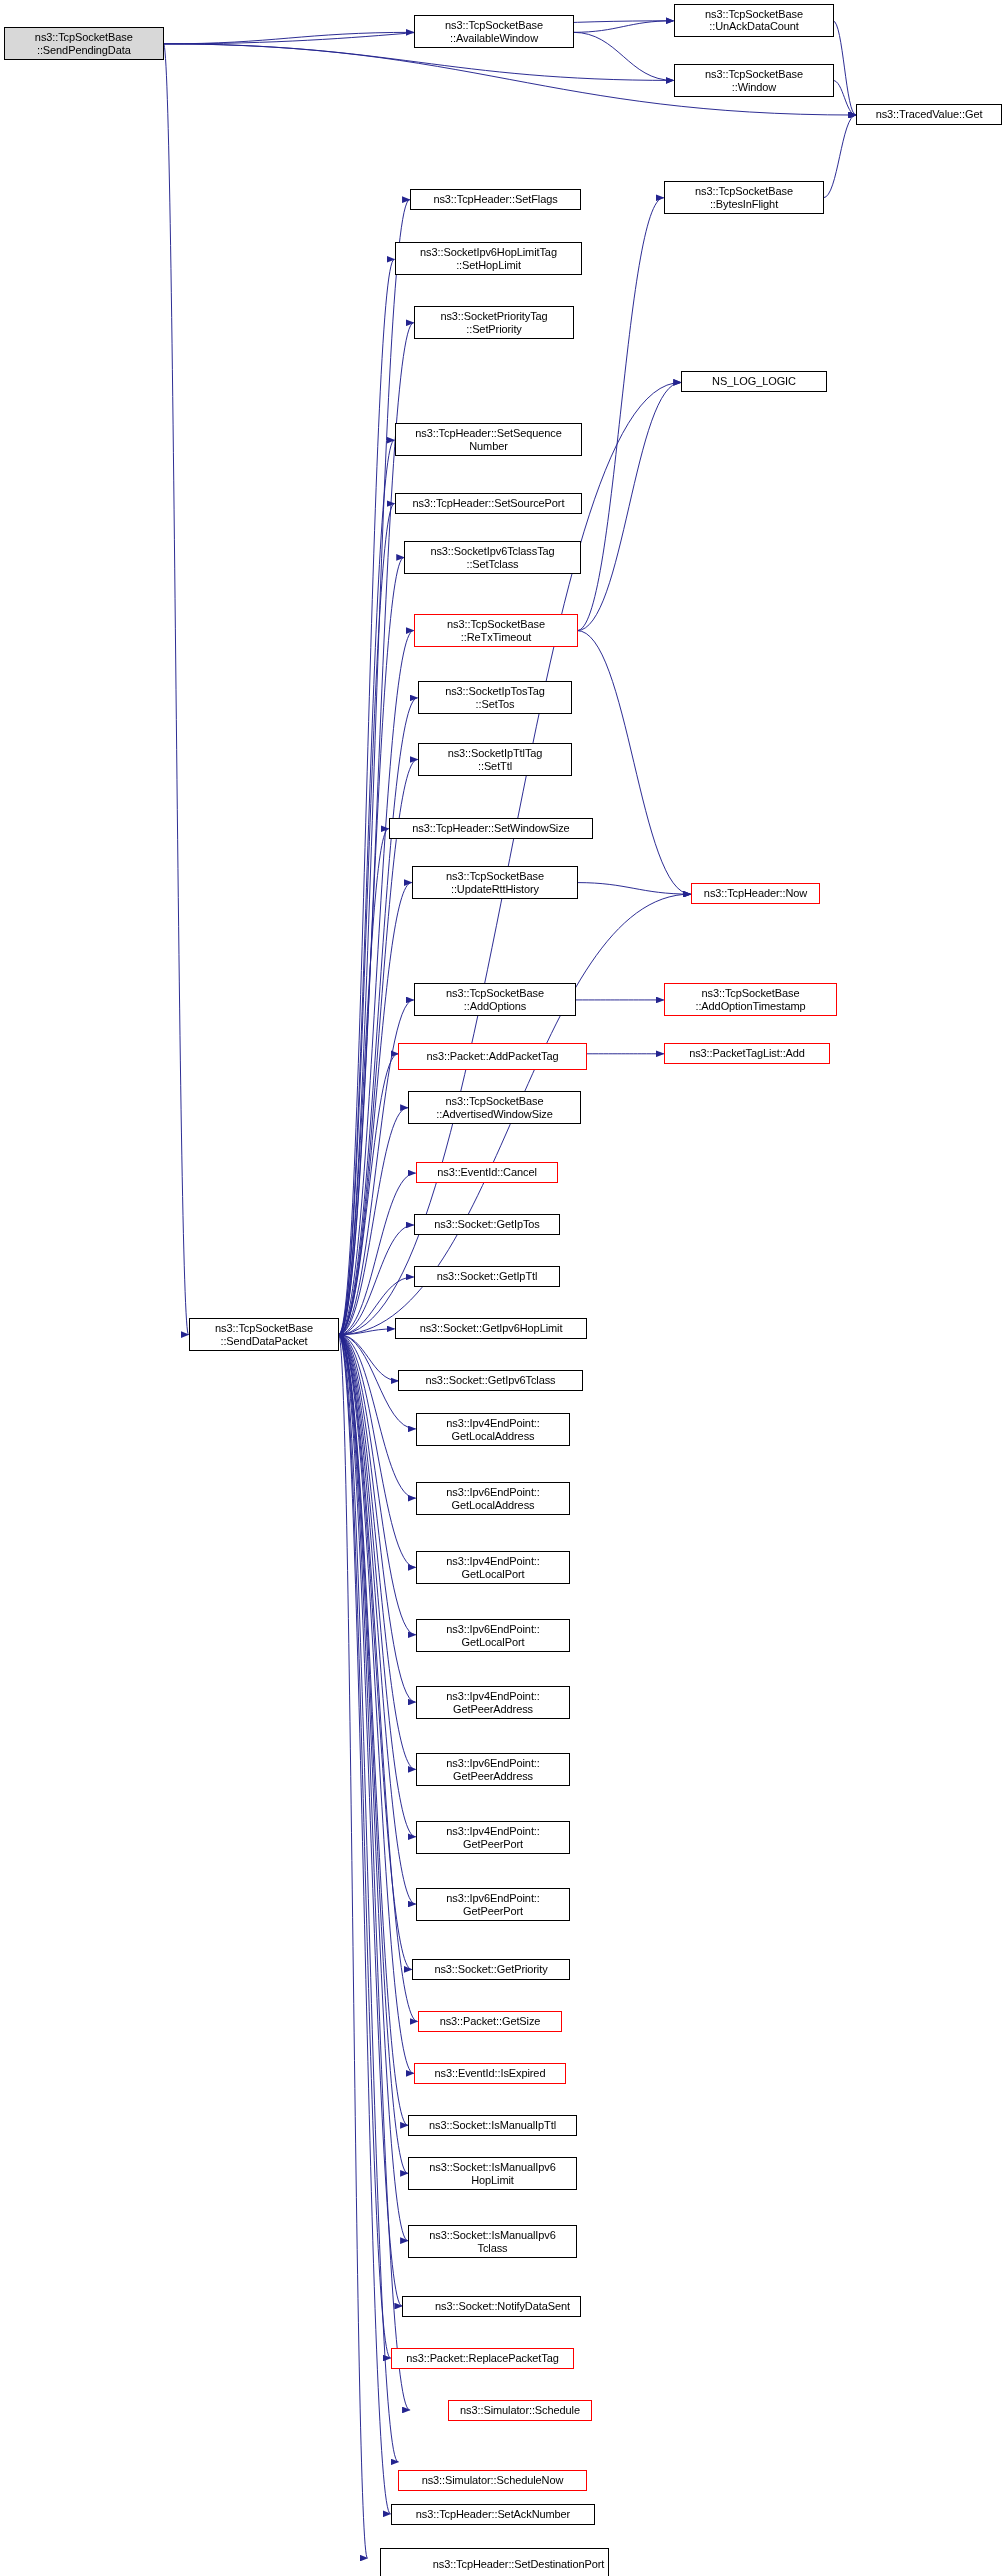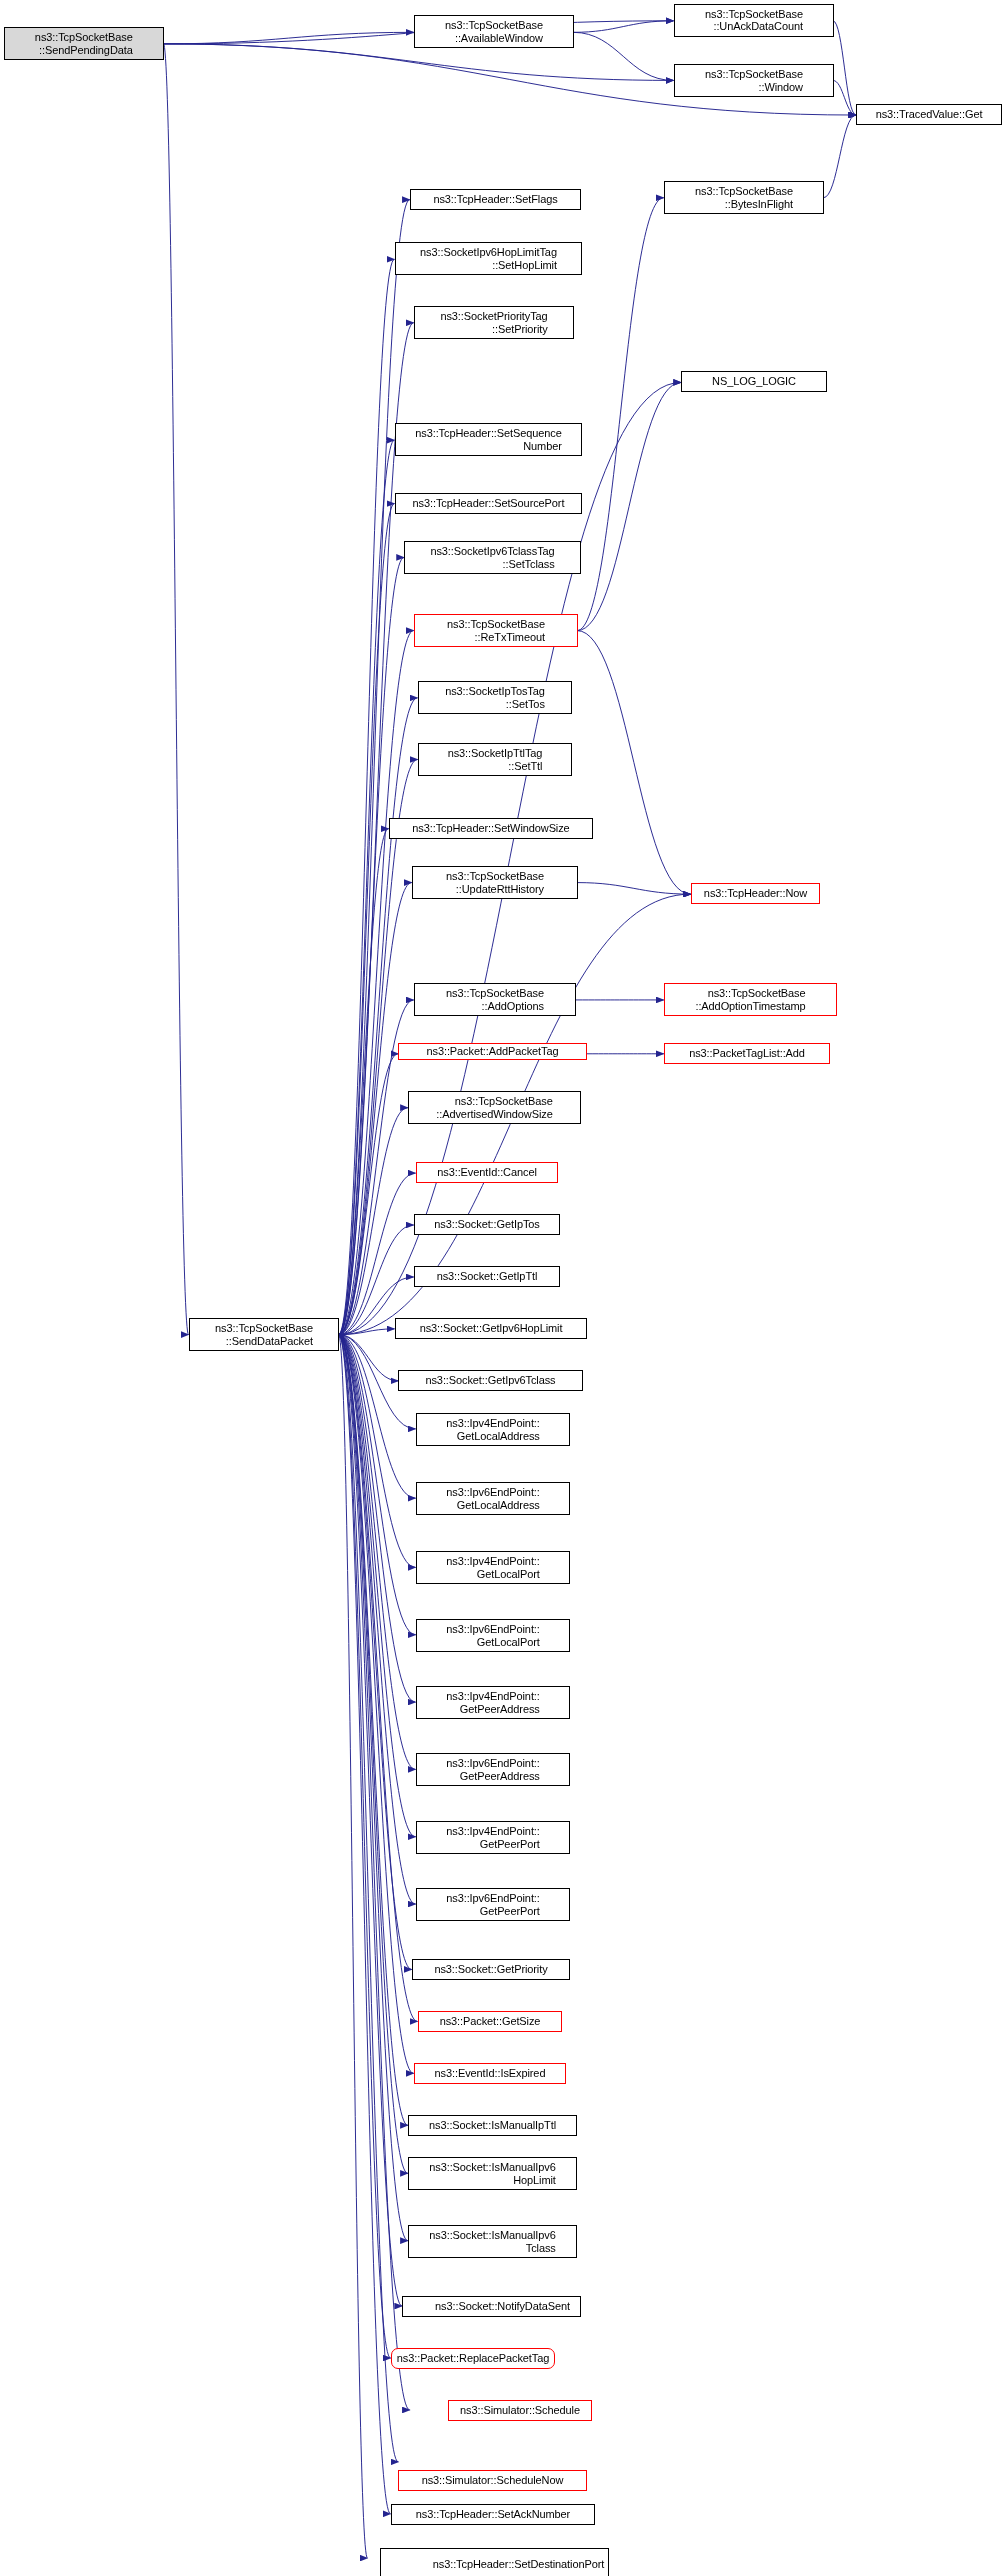--- a/index.html
+++ b/index.html
@@ -26,21 +26,21 @@
     pointer-events: none;
   }
   .node {
     position: absolute;
     box-sizing: border-box;
     border: 1px solid #000000;
     background: #ffffff;
     color: #000000;
     font-size: 11px;
     line-height: 12.5px;
-    text-align: right;
+    text-align: center;
     display: flex;
     align-items: center;
     justify-content: center;
     white-space: pre-line;
     letter-spacing: -0.1px;
   }
   .node.red {
     border-color: #ff0000;
   }
   .node.gray {
@@ -148,21 +148,21 @@
       <div class="node" style="left: 418px; top: 743px; width: 154px; height: 33px;">ns3::SocketIpTtlTag
 ::SetTtl</div>
       <div class="node" style="left: 389px; top: 818px; width: 204px; height: 21px;">ns3::TcpHeader::SetWindowSize</div>
       <div class="node" style="left: 412px; top: 866px; width: 166px; height: 33px;">ns3::TcpSocketBase
 ::UpdateRttHistory</div>
       <div class="node red" style="left: 691px; top: 883px; width: 129px; height: 21px;">ns3::TcpHeader::Now</div>
       <div class="node" style="left: 414px; top: 983px; width: 162px; height: 33px;">ns3::TcpSocketBase
 ::AddOptions</div>
       <div class="node red" style="left: 664px; top: 983px; width: 173px; height: 33px;">ns3::TcpSocketBase
 ::AddOptionTimestamp</div>
-      <div class="node red" style="left: 398px; top: 1043px; width: 189px; height: 17px;">ns3::Packet::AddPacketTag</div>
+      <div class="node red" style="left: 398px; top: 1043px; width: 189px; height: 27px;">ns3::Packet::AddPacketTag</div>
       <div class="node red" style="left: 664px; top: 1043px; width: 166px; height: 21px;">ns3::PacketTagList::Add</div>
       <div class="node" style="left: 408px; top: 1091px; width: 173px; height: 33px;">ns3::TcpSocketBase
 ::AdvertisedWindowSize</div>
       <div class="node red" style="left: 416px; top: 1162px; width: 142px; height: 21px;">ns3::EventId::Cancel</div>
       <div class="node" style="left: 414px; top: 1214px; width: 146px; height: 21px;">ns3::Socket::GetIpTos</div>
       <div class="node" style="left: 414px; top: 1266px; width: 146px; height: 21px;">ns3::Socket::GetIpTtl</div>
       <div class="node" style="left: 395px; top: 1318px; width: 192px; height: 21px;">ns3::Socket::GetIpv6HopLimit</div>
       <div class="node" style="left: 398px; top: 1370px; width: 185px; height: 21px;">ns3::Socket::GetIpv6Tclass</div>
       <div class="node" style="left: 416px; top: 1413px; width: 154px; height: 33px;">ns3::Ipv4EndPoint::
 GetLocalAddress</div>
@@ -182,21 +182,21 @@
 GetPeerPort</div>
       <div class="node" style="left: 412px; top: 1959px; width: 158px; height: 21px;">ns3::Socket::GetPriority</div>
       <div class="node red" style="left: 418px; top: 2011px; width: 144px; height: 21px;">ns3::Packet::GetSize</div>
       <div class="node red" style="left: 414px; top: 2063px; width: 152px; height: 21px;">ns3::EventId::IsExpired</div>
       <div class="node" style="left: 408px; top: 2115px; width: 169px; height: 21px;">ns3::Socket::IsManualIpTtl</div>
       <div class="node" style="left: 408px; top: 2157px; width: 169px; height: 33px;">ns3::Socket::IsManualIpv6
 HopLimit</div>
       <div class="node" style="left: 408px; top: 2225px; width: 169px; height: 33px;">ns3::Socket::IsManualIpv6
 Tclass</div>
       <div class="node" style="left: 402px; top: 2296px; width: 179px; height: 21px; padding-left: 22px;">ns3::Socket::NotifyDataSent</div>
-      <div class="node red" style="left: 391px; top: 2348px; width: 164px; height: 21px; border-radius: 7px;">ns3::Packet::ReplacePacketTag</div>
+      <div class="node red" style="left: 391px; top: 2348px; width: 183px; height: 21px;">ns3::Packet::ReplacePacketTag</div>
       <div class="node red" style="left: 410px; top: 2400px; width: 144px; height: 21px; margin-left: 38px;">ns3::Simulator::Schedule</div>
       <div class="node red" style="left: 398px; top: 2452px; width: 189px; height: 21px; margin-top: 18px;">ns3::Simulator::ScheduleNow</div>
       <div class="node" style="left: 391px; top: 2504px; width: 204px; height: 21px;">ns3::TcpHeader::SetAckNumber</div>
       <div class="node" style="left: 380px; top: 2548px; width: 229px; height: 33px; padding-left: 48px;">ns3::TcpHeader::SetDestinationPort</div>
       <div class="node" style="left: 189px; top: 1318px; width: 150px; height: 33px;">ns3::TcpSocketBase
 ::SendDataPacket</div>
     </div>
 </div>
 
 

